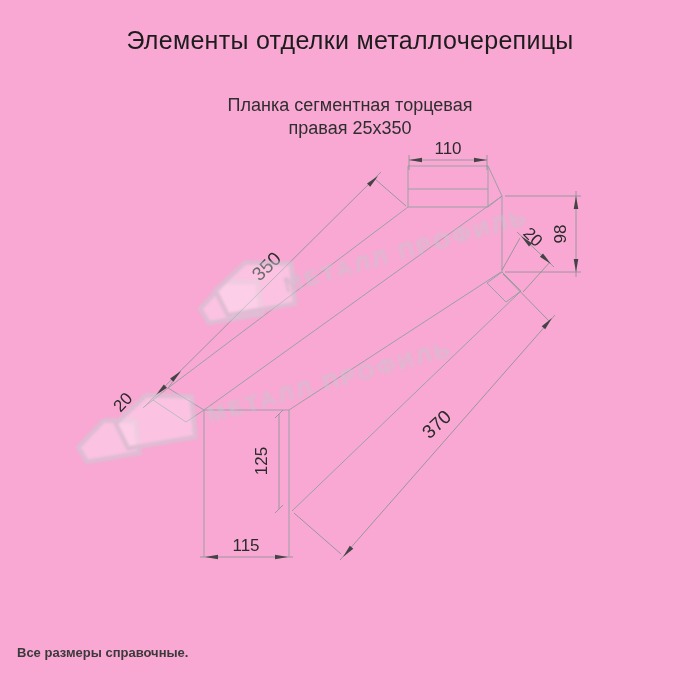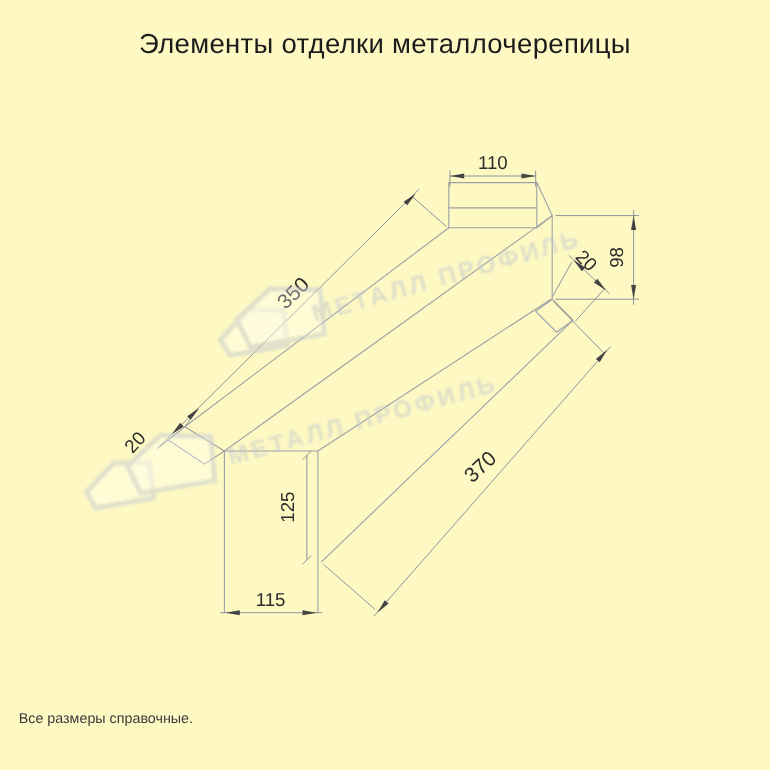--- a/index.html
+++ b/index.html
@@ -1,36 +1,38 @@
 <!DOCTYPE html>
 <html><head>
 <meta charset="utf-8">
 <style>
   html,body{margin:0;padding:0;background:#ffffff;}
-  .page{position:relative;width:700px;height:700px;background:#fef9c3;overflow:hidden;
+  .page{position:relative;width:700px;height:700px;background:#f9a8d4;overflow:hidden;
         font-family:"Liberation Sans", sans-serif;}
   .page-title{position:absolute;top:26px;left:0;width:700px;text-align:center;
         font-size:25px;font-weight:400;color:#1c1c1c;letter-spacing:.3px;}
   .product-title{position:absolute;top:94px;left:0;width:700px;text-align:center;
         font-size:18px;font-weight:400;color:#2e2e2e;line-height:23px;}
   .drawing-svg{position:absolute;left:0;top:0;}
-  .footer{position:absolute;left:17px;top:644px;font-size:13px;color:#3a3a3a;line-height:17px;}
+  .footer{position:absolute;left:17px;top:644px;font-size:13px;color:#3a3a3a;line-height:17px;font-weight:bold;}
   text{font-family:"Liberation Sans", sans-serif;fill:#2b2b2b;}
   .dim-t{font-size:17px;}
   .dim-l{font-size:19px;}
   .wm-text{font-size:22px;font-weight:700;letter-spacing:3px;fill:#c3c9ce;}
 </style>
 </head>
 <body>
 
 <div class="page">
 
   <div class="page-title">Элементы отделки металлочерепицы</div>
 
   <div class="product-title">
+    <div>Планка сегментная торцевая</div>
+    <div>правая 25х350</div>
   </div>
 
   <svg class="drawing-svg" width="700" height="700" viewBox="0 0 700 700">
     <defs>
       <filter id="wmblur" x="-20%" y="-20%" width="140%" height="140%">
         <feGaussianBlur stdDeviation="1.2"></feGaussianBlur>
       </filter>
     </defs>
 
     <g stroke="#9aa0a6" stroke-width="1" fill="none">

